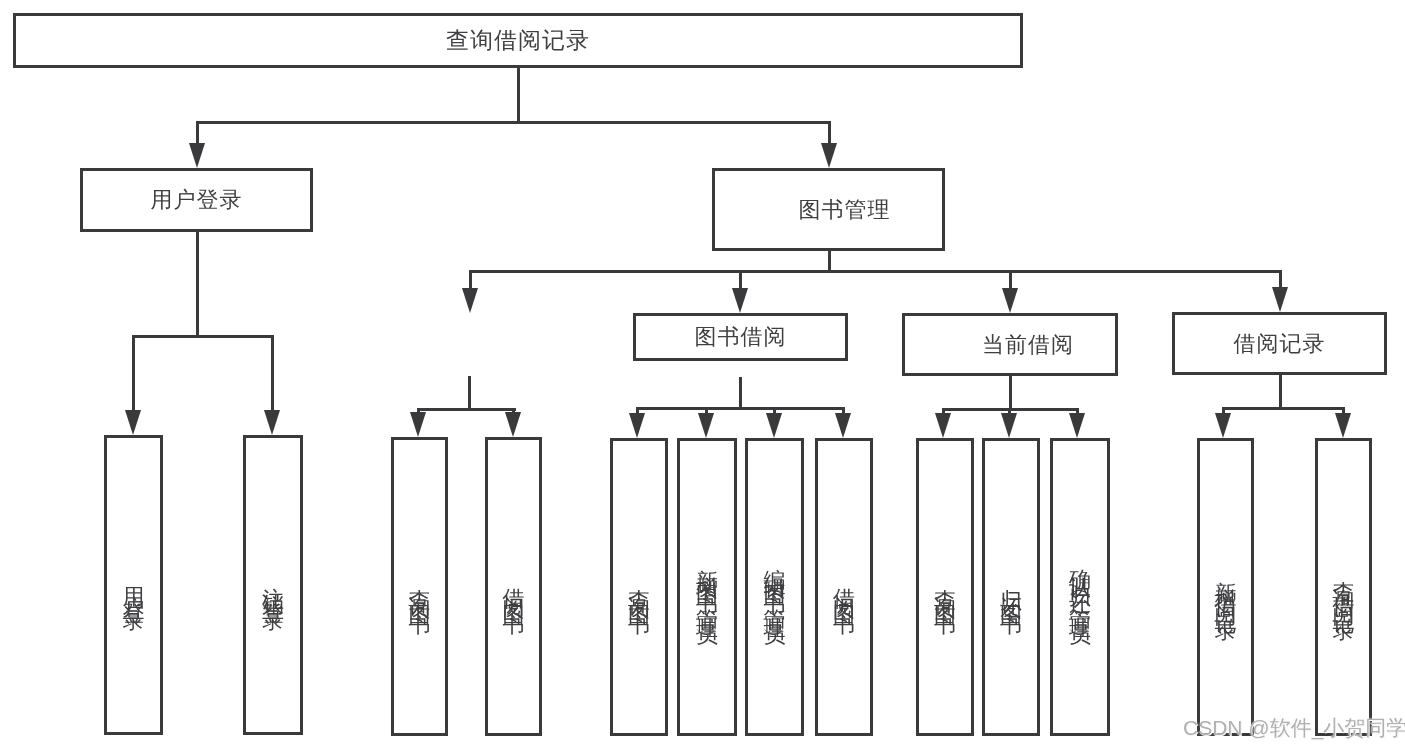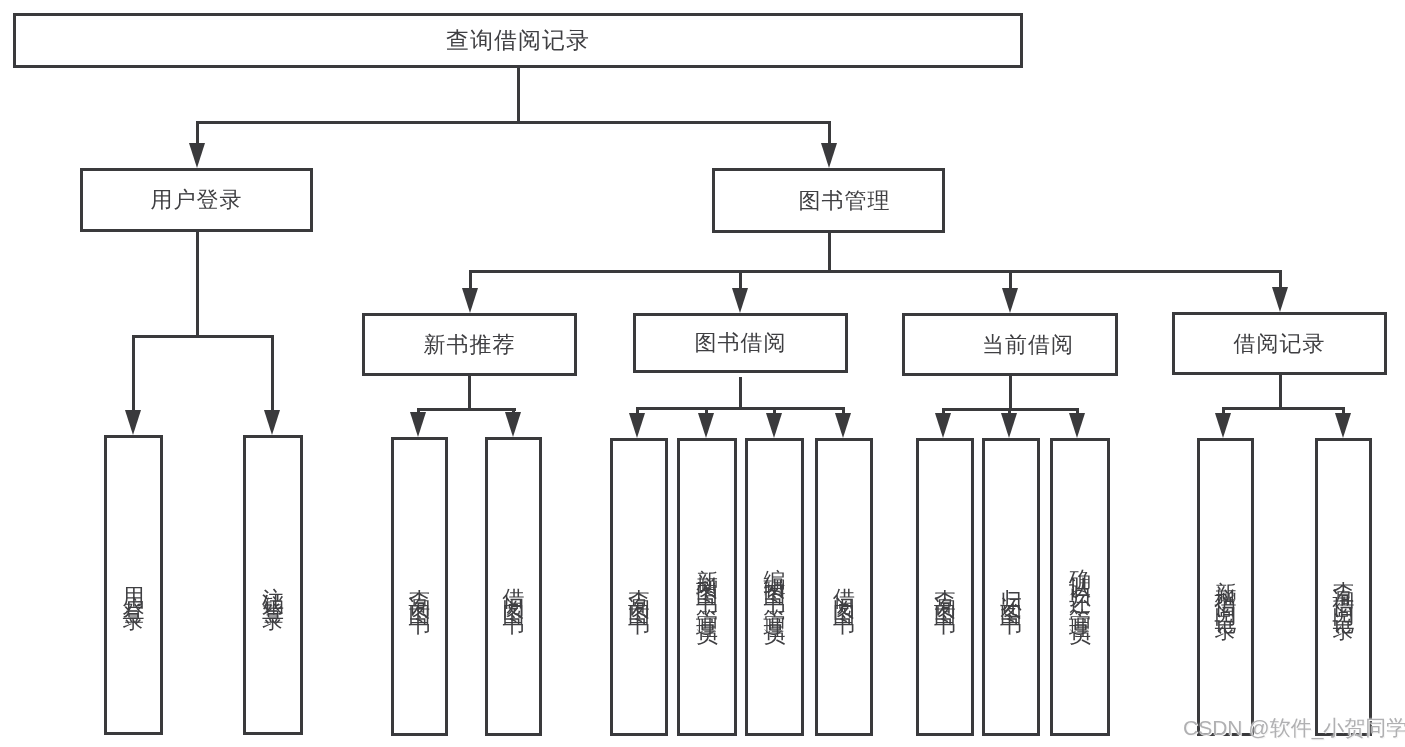--- a/index.html
+++ b/index.html
@@ -86,21 +86,21 @@
   <div class="vl" style="left:517px;top:68px;height:53px;"></div>
   <div class="hl" style="left:196px;top:121px;width:635px;"></div>
   <div class="vl" style="left:196px;top:121px;height:25px;"></div>
   <div class="ar" style="left:189px;top:143px;"></div>
   <div class="vl" style="left:828px;top:121px;height:25px;"></div>
   <div class="ar" style="left:821px;top:143px;"></div>
 
   <div class="box" style="left:80px;top:168px;width:233px;height:64px;">
     <span>用户登录</span>
   </div>
-  <div class="box" style="left:712px;top:168px;width:233px;height:65px;padding-left:32px;">
+  <div class="box" style="left:712px;top:168px;width:233px;height:83px;padding-left:32px;">
     <span>图书管理</span>
   </div>
 
   <div class="vl" style="left:196px;top:232px;height:103px;"></div>
   <div class="hl" style="left:132px;top:335px;width:142px;"></div>
   <div class="vl" style="left:132px;top:335px;height:78px;"></div>
   <div class="ar" style="left:125px;top:410px;"></div>
   <div class="vl" style="left:271px;top:335px;height:78px;"></div>
   <div class="ar" style="left:264px;top:410px;"></div>
 
@@ -108,24 +108,21 @@
   <div class="hl" style="left:469px;top:270px;width:813px;"></div>
   <div class="vl" style="left:469px;top:270px;height:20px;"></div>
   <div class="ar" style="left:462px;top:288px;"></div>
   <div class="vl" style="left:739px;top:270px;height:20px;"></div>
   <div class="ar" style="left:732px;top:288px;"></div>
   <div class="vl" style="left:1009px;top:270px;height:20px;"></div>
   <div class="ar" style="left:1002px;top:288px;"></div>
   <div class="vl" style="left:1279px;top:270px;height:19px;"></div>
   <div class="ar" style="left:1272px;top:287px;"></div>
 
-  <div class="box" style="left:362px;top:313px;width:215px;height:63px;">
-    <span>新书推荐</span>
-  </div>
-  <div class="box" style="left:633px;top:313px;width:215px;height:60px;">
+  <div class="box" style="left:633px;top:313px;width:215px;height:48px;">
     <span>图书借阅</span>
   </div>
   <div class="box" style="left:902px;top:313px;width:216px;height:63px;padding-left:36px;">
     <span>当前借阅</span>
   </div>
   <div class="box" style="left:1172px;top:312px;width:215px;height:63px;">
     <span>借阅记录</span>
   </div>
 
   <div class="vl" style="left:468px;top:376px;height:32px;"></div>

